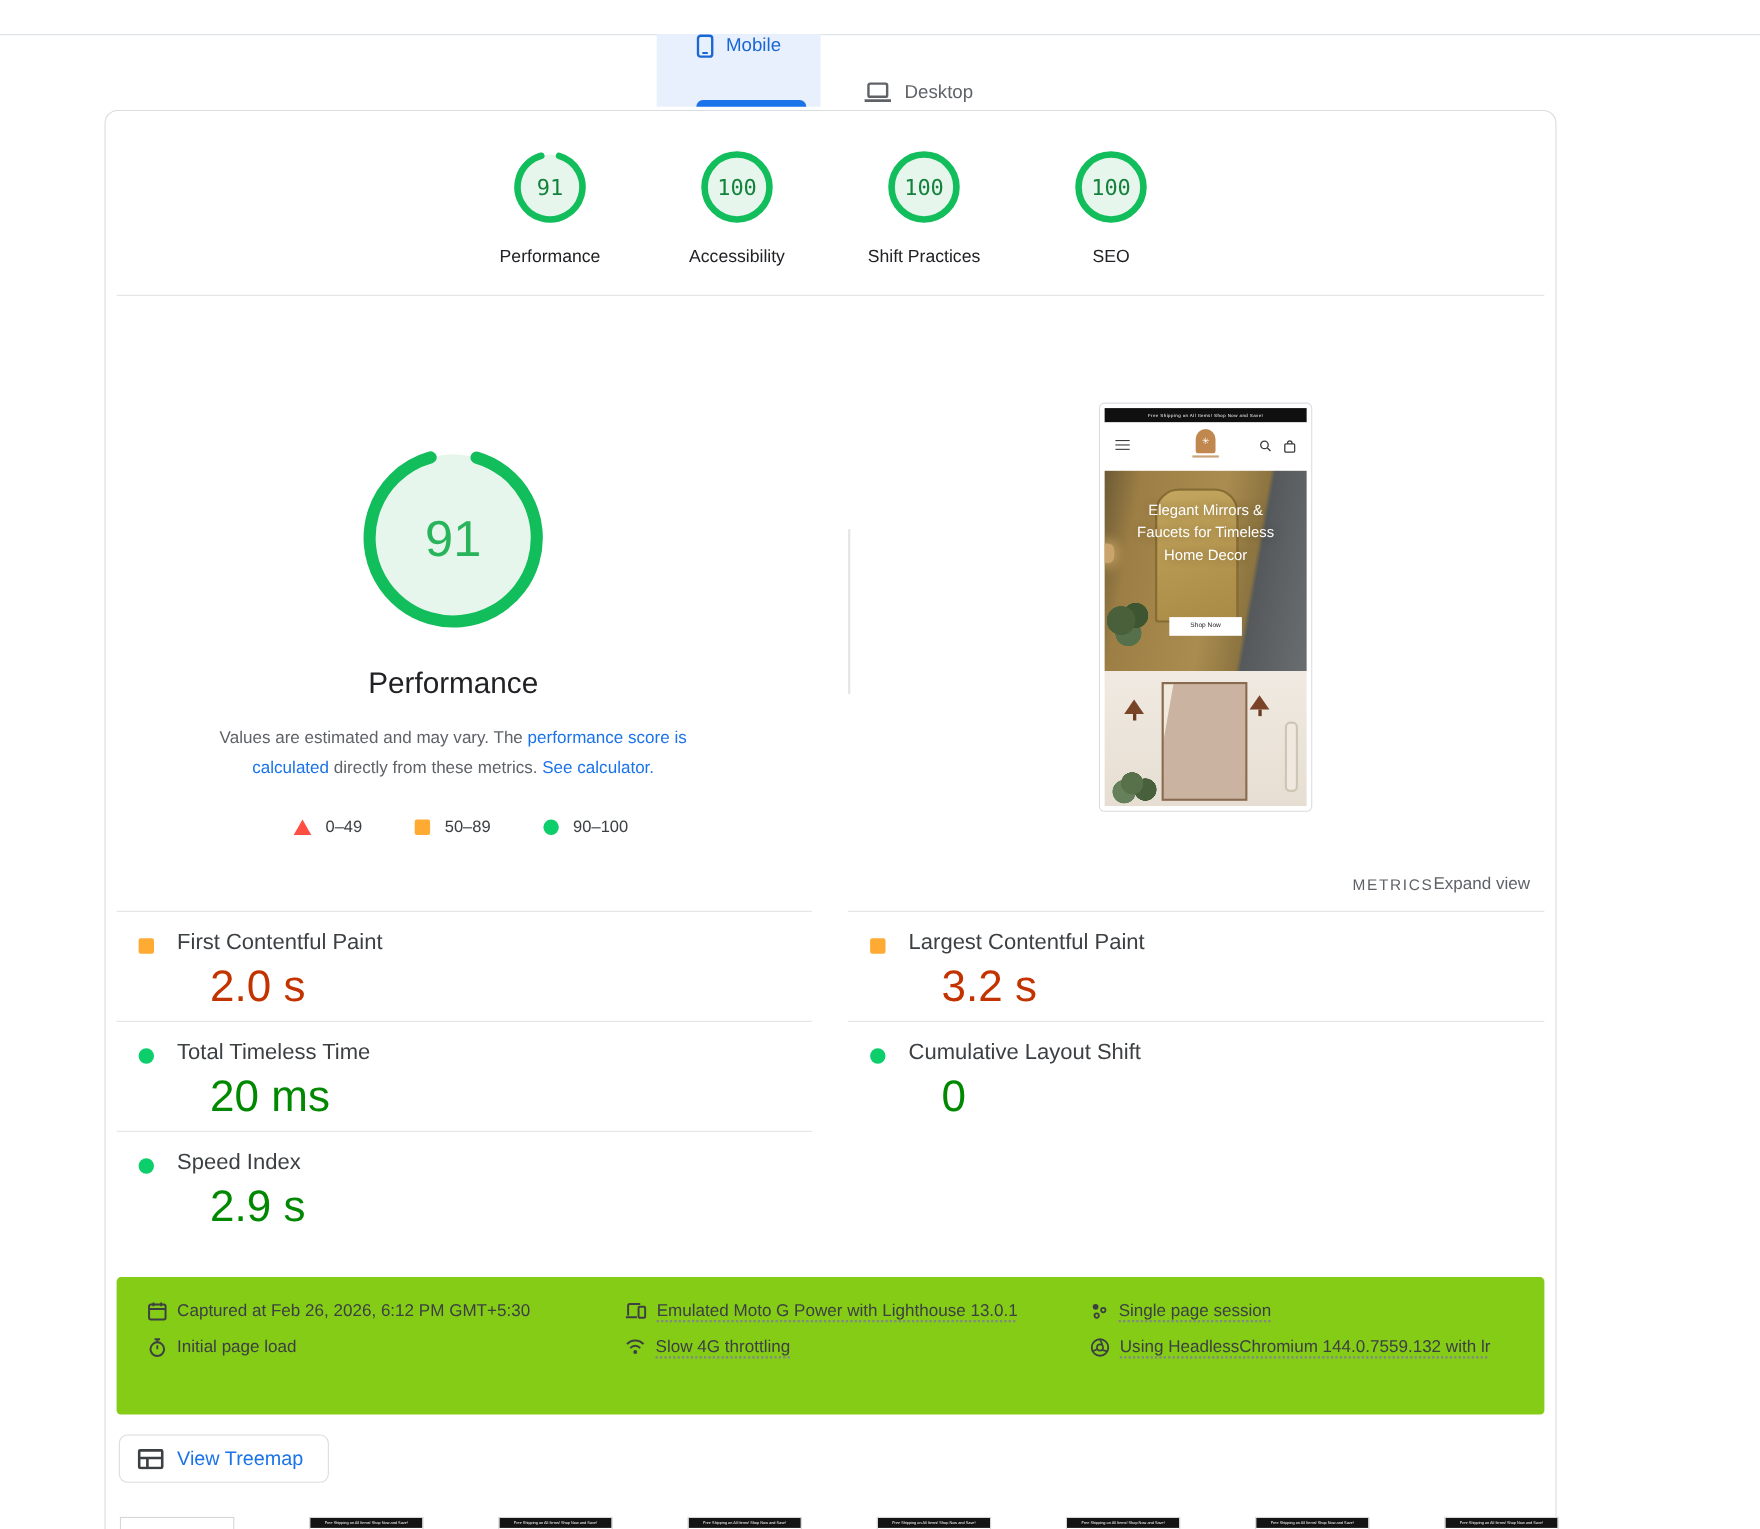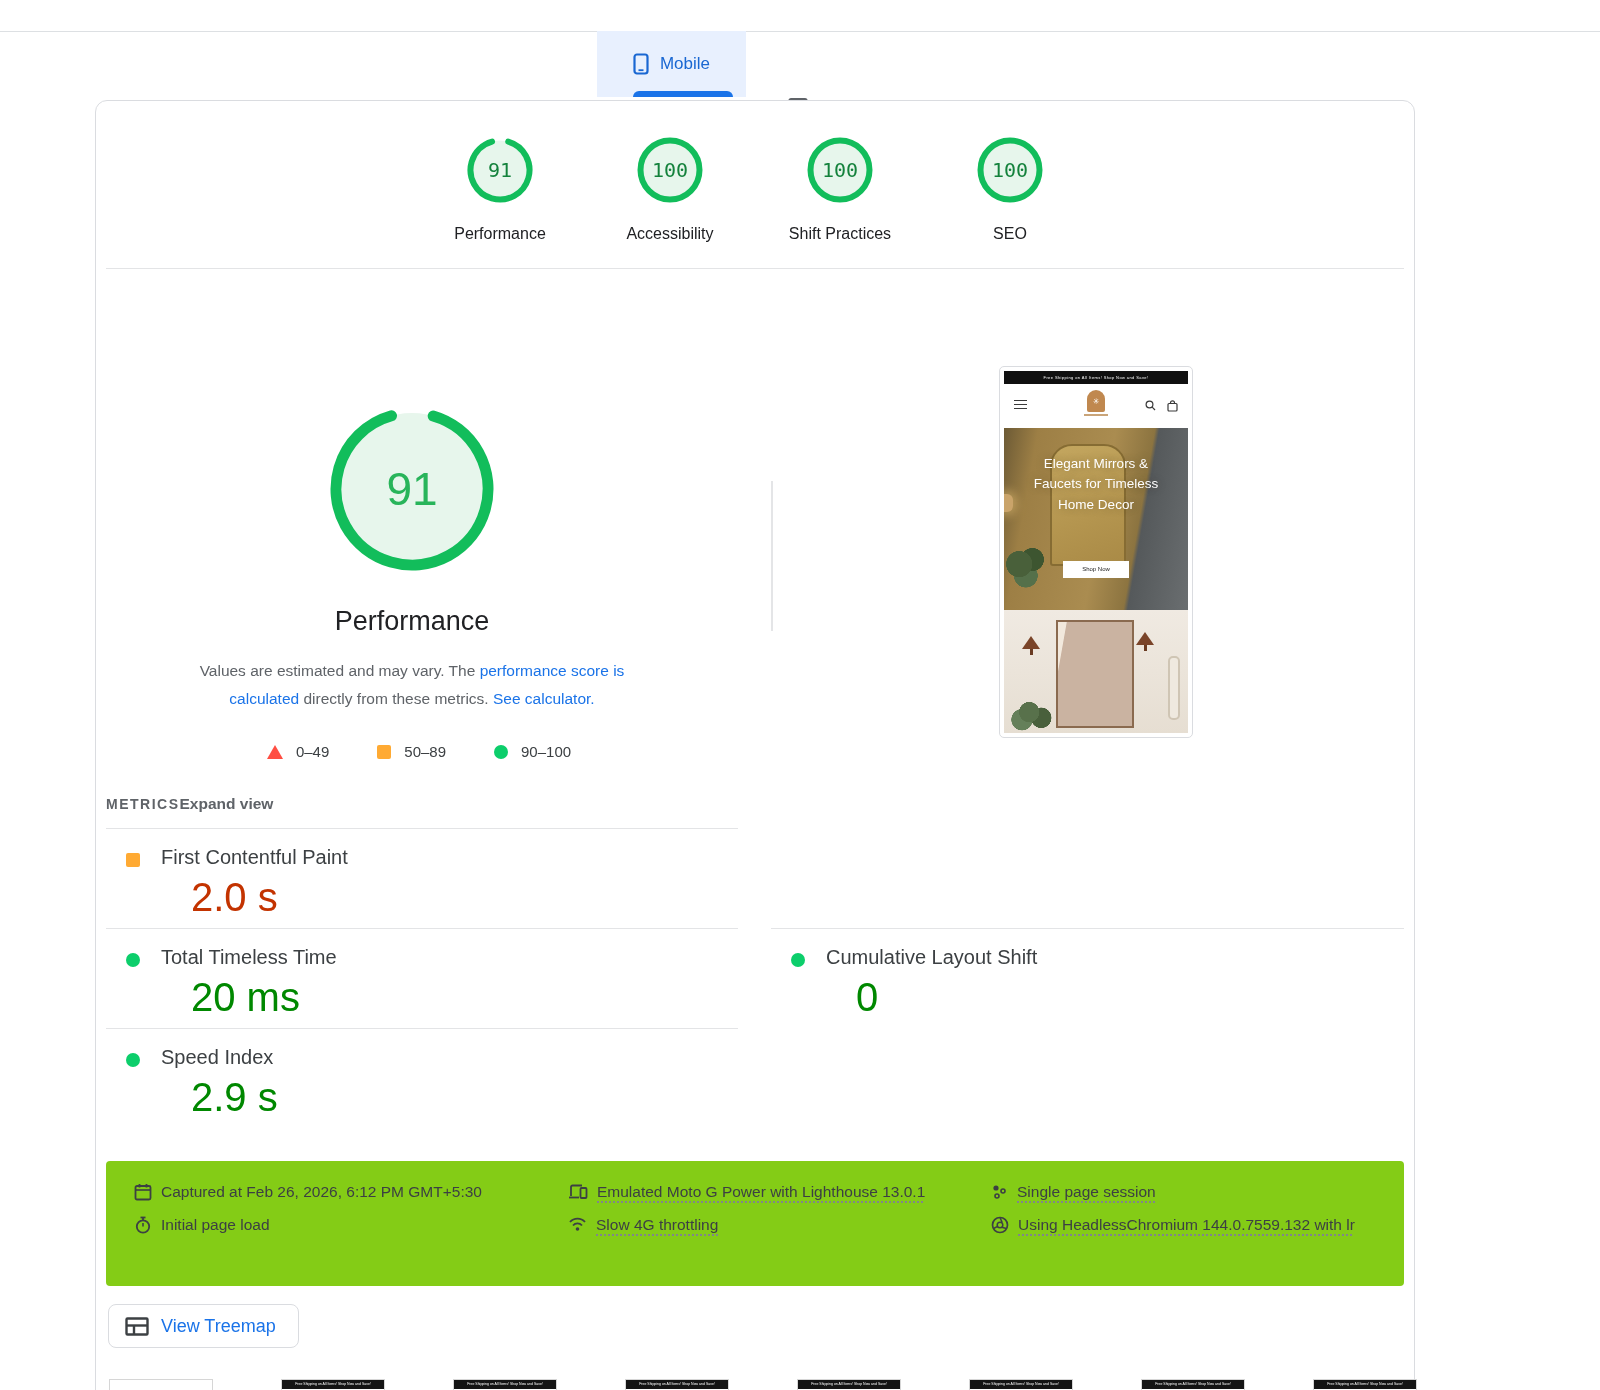--- a/index.html
+++ b/index.html
@@ -2,21 +2,21 @@
 <html><head>
 <meta charset="utf-8">
 <style>
   * { margin:0; padding:0; box-sizing:border-box; }
   html,body { background:#fff; }
   body { font-family:"Liberation Sans", sans-serif; color:#202124; }
   #page { position:relative; width:1600px; height:1390px; background:#fff; overflow:hidden; }
 
   
   .topline { position:absolute; left:0; top:31px; width:1600px; border-top:1px solid #dde0e3; }
-  .tab { position:absolute; top:31px; height:66px; display:flex; align-items:center; justify-content:center; gap:11px; cursor:pointer; }
+  .tab { position:absolute; top:31px; height:66px; display:flex; align-items:flex-start; justify-content:center; gap:11px; cursor:pointer; }
   .tab-mobile { left:597px; width:149px; background:#e8f0fe; }
   .tab-desktop { left:760px; width:150px;margin-top:43px; }
   .tab-label { font-size:17px; }
   .tab-mobile .tab-label { color:#1967d2; font-weight:500; }
   .tab-desktop .tab-label { color:#5f6368; font-weight:500; }
   .tab-underline { position:absolute; left:633px; top:91px; width:100px; height:6px; background:#1a73e8; border-radius:6px 6px 0 0; }
 
   
   .card { position:absolute; left:95px; top:100px; width:1320px; height:1400px; background:#fff; border:1px solid #dadce0; border-radius:12px; }
 
@@ -70,21 +70,21 @@
   .pv-mirror2 { position:absolute; left:52px; top:10px; width:78px; height:108px; border:2px solid #8a6a4f; background:linear-gradient(100deg,#f2e9dd 0 9%,#cab3a1 10% 100%); }
   .pv-cone { position:absolute; width:0; height:0; border-left:9px solid transparent; border-right:9px solid transparent; border-bottom:13px solid #7a4429; }
   .pv-cone::after { content:""; position:absolute; left:-1.5px; top:13px; width:3px; height:6px; background:#6a3b22; }
   .pv-plant2 { position:absolute; left:6px; bottom:0; width:48px; height:38px;
     background:radial-gradient(circle at 40% 45%,#58714b 0 28%,transparent 29%),
                radial-gradient(circle at 65% 60%,#49603c 0 26%,transparent 27%),
                radial-gradient(circle at 25% 65%,#65805a 0 24%,transparent 25%); }
   .pv-towel { position:absolute; right:8px; top:46px; width:12px; height:64px; border:2px solid #cfc5b4; border-radius:5px; background:#efe9df; }
 
   
-  .metrics-head { position:absolute; left:10px; right:10px; top:694px; display:flex; justify-content:flex-start; align-items:center;font-weight:bold; }
+  .metrics-head { position:absolute; left:10px; right:10px; top:694px; display:flex; justify-content:flex-end; align-items:center; }
   .metrics-title { font-size:14px; letter-spacing:1.5px; color:#5f6368; }
   .expand-view { font-size:15.5px; color:#5f6368; padding-right:13px; cursor:pointer; }
   .metric-row { position:absolute; height:100px; border-top:1px solid #e3e4e6; }
   .metric-row.colL { left:10px; width:632px; }
   .metric-row.colR { left:675px; width:633px; }
   .row1 { top:727px; } .row2 { top:827px; } .row3 { top:927px; }
   .metric-dot { position:absolute; left:20px; top:24px; width:14px; height:14px; }
   .st-average .metric-dot { background:#ffaa33; border-radius:2px; }
   .st-good .metric-dot { background:#0cce6b; border-radius:50%; }
   .metric-name { position:absolute; left:55px; top:17px; font-size:20px; color:#3c4043; }
@@ -255,20 +255,25 @@
     <div class="metric-row colL row2 st-good">
       <div class="metric-dot"></div>
       <div class="metric-name">Total Timeless Time</div>
       <div class="metric-value">20 ms</div>
     </div>
     <div class="metric-row colL row3 st-good">
       <div class="metric-dot"></div>
       <div class="metric-name">Speed Index</div>
       <div class="metric-value">2.9 s</div>
     </div>
+    <div class="metric-row colR row1 st-average">
+      <div class="metric-dot"></div>
+      <div class="metric-name">Largest Contentful Paint</div>
+      <div class="metric-value">3.2 s</div>
+    </div>
     <div class="metric-row colR row2 st-good">
       <div class="metric-dot"></div>
       <div class="metric-name">Cumulative Layout Shift</div>
       <div class="metric-value">0</div>
     </div>
 
     <div class="env">
       <div class="env-col env-col1">
         <div class="env-item">
           <svg width="18" height="18" viewBox="0 0 18 18">

